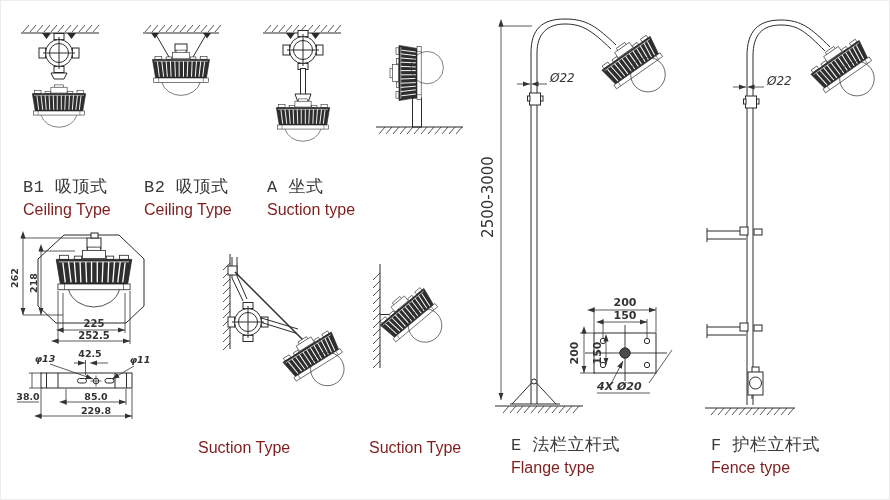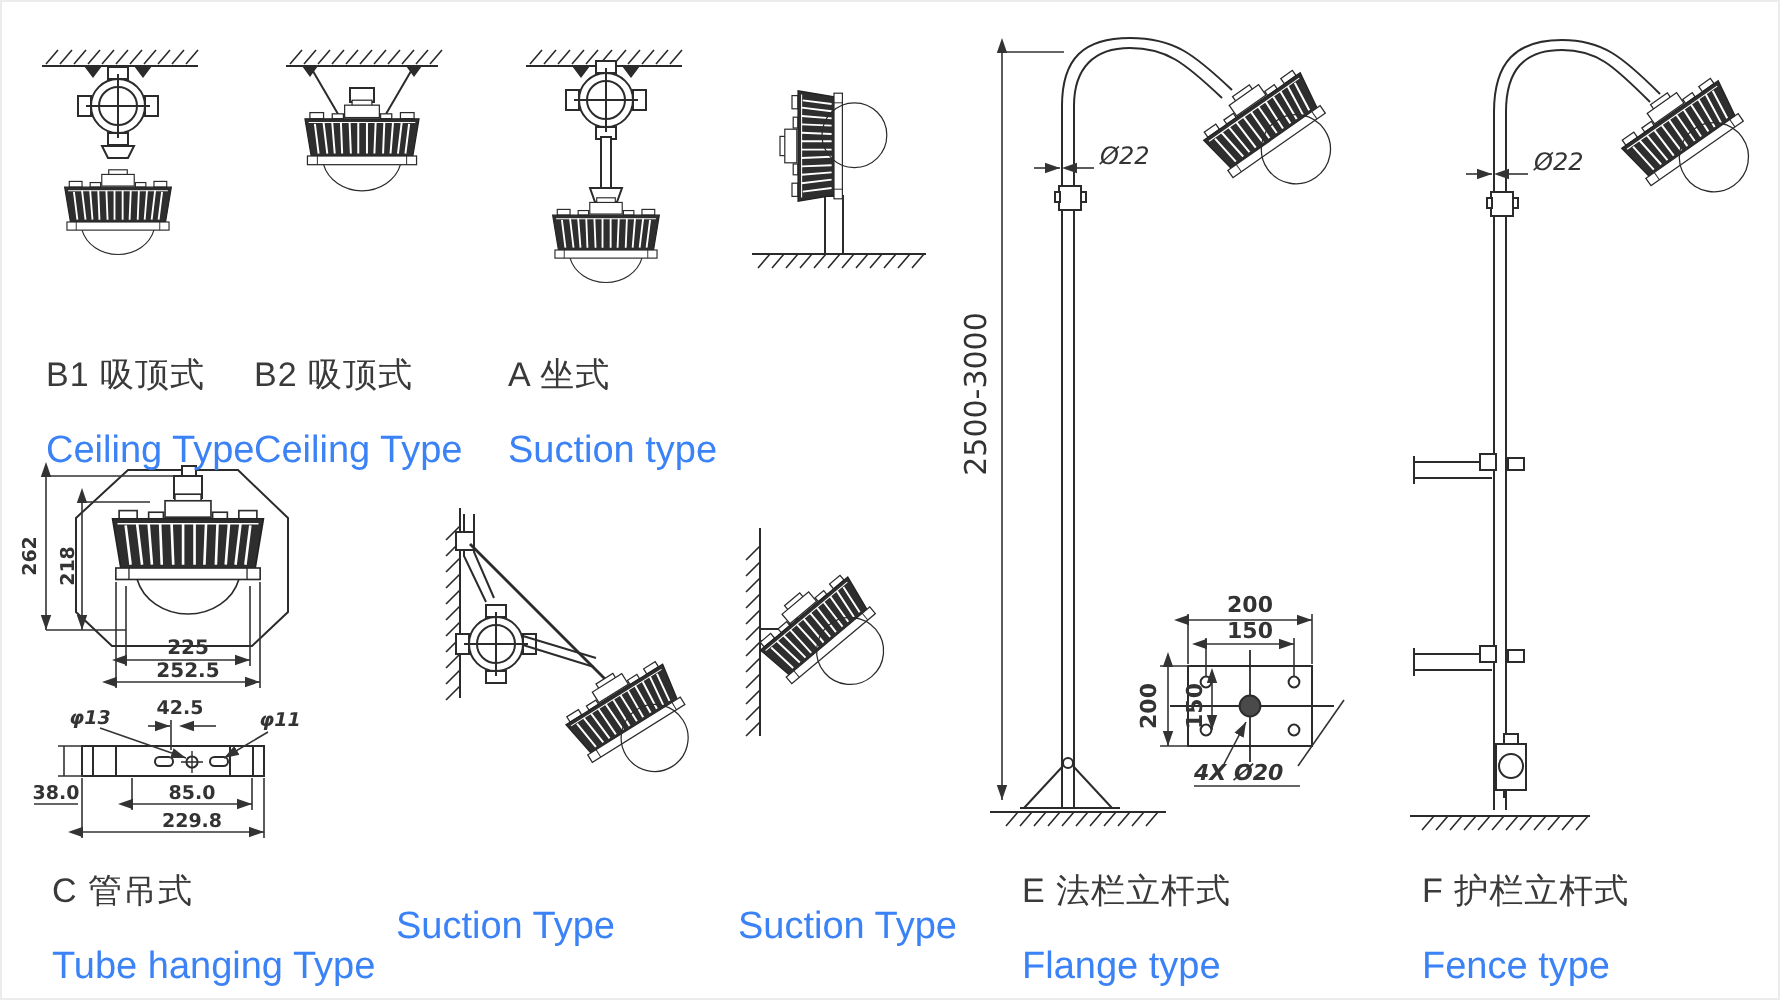--- a/index.html
+++ b/index.html
@@ -3,22 +3,22 @@
 <meta charset="utf-8">
 <style>
   html,body{margin:0;padding:0;background:#fff;}
   .canvas{
     position:relative;width:890px;height:500px;background:#ffffff;
     border:1px solid #ececec;box-sizing:border-box;overflow:hidden;
     font-family:"Liberation Sans","DejaVu Sans",sans-serif;
   }
   svg{position:absolute;left:0;top:0;}
   .lbl{position:absolute;color:#3a3a3a;white-space:nowrap;}
-  .lbl .cn{font-size:17px;letter-spacing:.5px;line-height:20px;}
-  .lbl .en{font-size:19px;line-height:19px;margin-top:18px;color:#3b82f6;}
+  .lbl .cn{font-size:17px;letter-spacing:.5px;line-height:20px;font-family:Liberation Mono, monospace;}
+  .lbl .en{font-size:16px;line-height:19px;margin-top:2px;color:#7f1d1d;}
   .dt{font-family:"DejaVu Sans",sans-serif;font-size:10px;font-weight:600;fill:#333;}
   .dts{font-family:"DejaVu Sans",sans-serif;font-size:9.5px;font-weight:600;fill:#333;}
   .dm{font-family:"DejaVu Sans",sans-serif;font-size:11px;font-weight:600;fill:#333;}
   .db{font-family:"DejaVu Sans",sans-serif;font-size:12px;font-weight:500;fill:#333;}
   .dh{font-family:"DejaVu Sans",sans-serif;font-size:15px;font-weight:500;fill:#333;}
   .it{font-style:italic;}
 </style>
 </head>
 <body>
 
@@ -267,31 +267,27 @@
     <line x1="732" y1="86" x2="745" y2="86" marker-end="url(#aE)"></line>
     <line x1="753" y1="86" x2="763" y2="86" marker-start="url(#aS)"></line>
   </g>
   <text class="db it" x="766" y="84">Ø22</text>
 </svg>
 
   <div class="lbl" style="left:22px;top:177px">
     <div class="cn">B1 吸顶式</div>
     <div class="en">Ceiling Type</div>
   </div>
-  <div class="lbl" style="left:126px;top:177px">
+  <div class="lbl" style="left:143px;top:177px">
     <div class="cn">B2 吸顶式</div>
     <div class="en">Ceiling Type</div>
   </div>
-  <div class="lbl" style="left:253px;top:177px">
+  <div class="lbl" style="left:266px;top:177px">
     <div class="cn">A 坐式</div>
     <div class="en">Suction type</div>
-  </div>
-  <div class="lbl" style="left:25px;top:435px">
-    <div class="cn">C 管吊式</div>
-    <div class="en">Tube hanging Type</div>
   </div>
   <div class="lbl" style="left:197px;top:435px">
     <div class="en">Suction Type</div>
   </div>
   <div class="lbl" style="left:368px;top:435px">
     <div class="en">Suction Type</div>
   </div>
   <div class="lbl" style="left:710px;top:435px">
     <div class="cn">F 护栏立杆式</div>
     <div class="en">Fence type</div>

